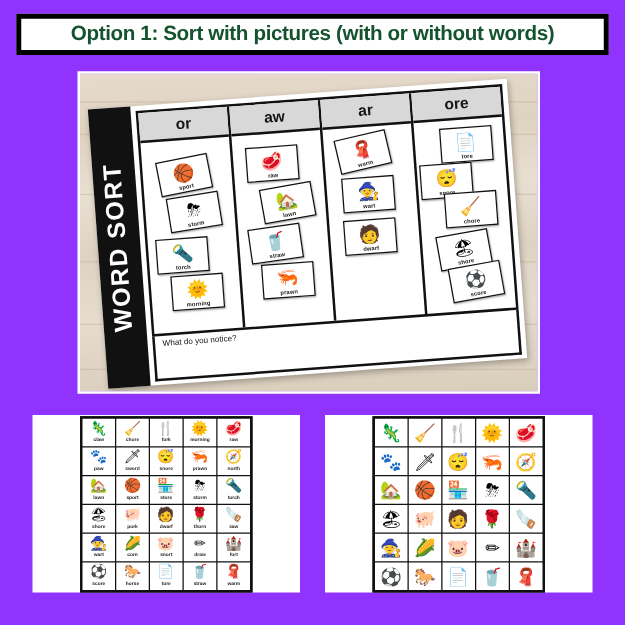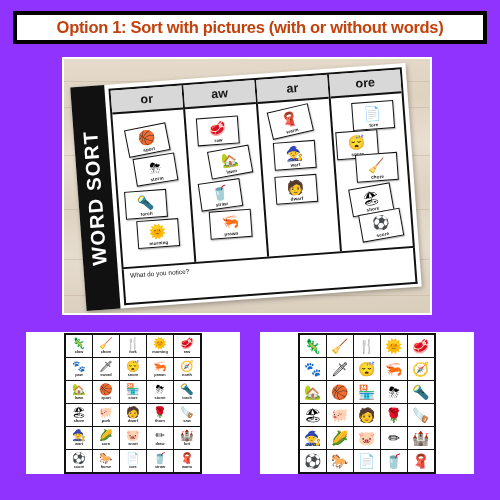--- a/index.html
+++ b/index.html
@@ -25,21 +25,21 @@
     background: #ffffff;
     border: 4px solid #000000;
     box-sizing: border-box;
     display: flex;
     align-items: center;
     justify-content: center;
   }
   #title-text {
     font-size: 16.5px;
     font-weight: bold;
-    color: #c2410c;
+    color: #14532d;
     letter-spacing: -0.3px;
     white-space: nowrap;
   }
 
   
   #main-photo {
     position: absolute;
     left: 62px;
     top: 57px;
     width: 370px;

